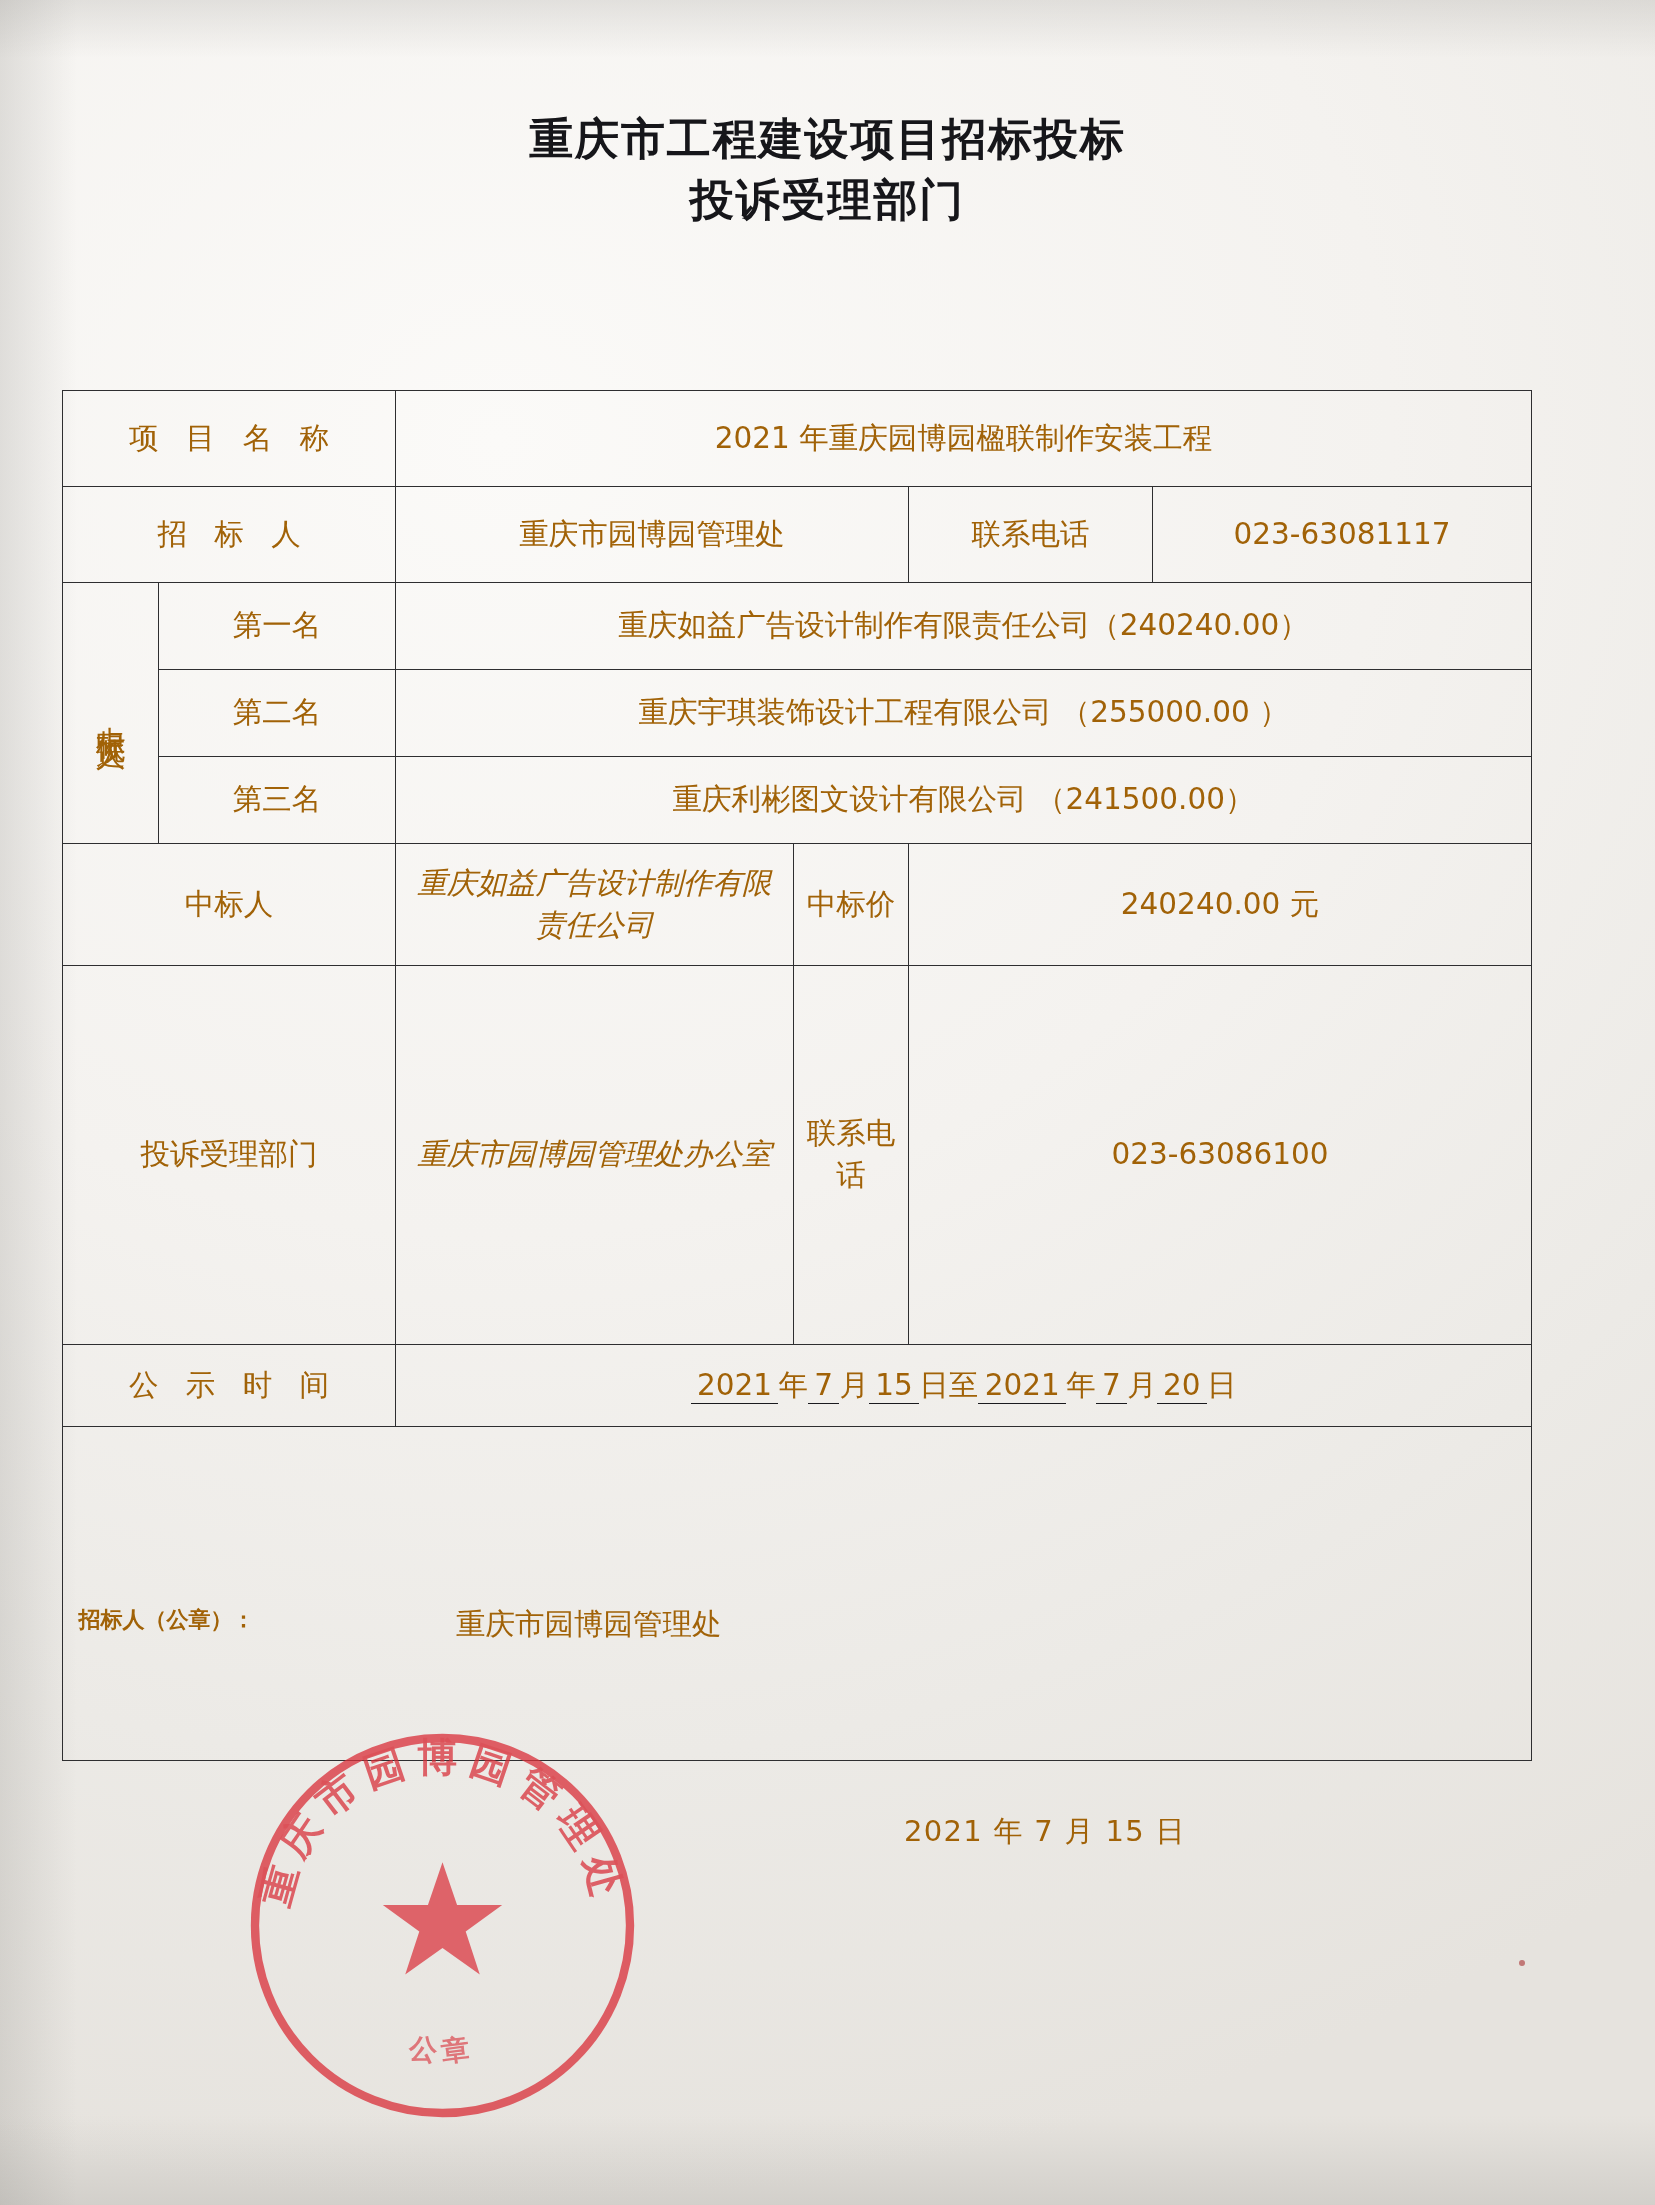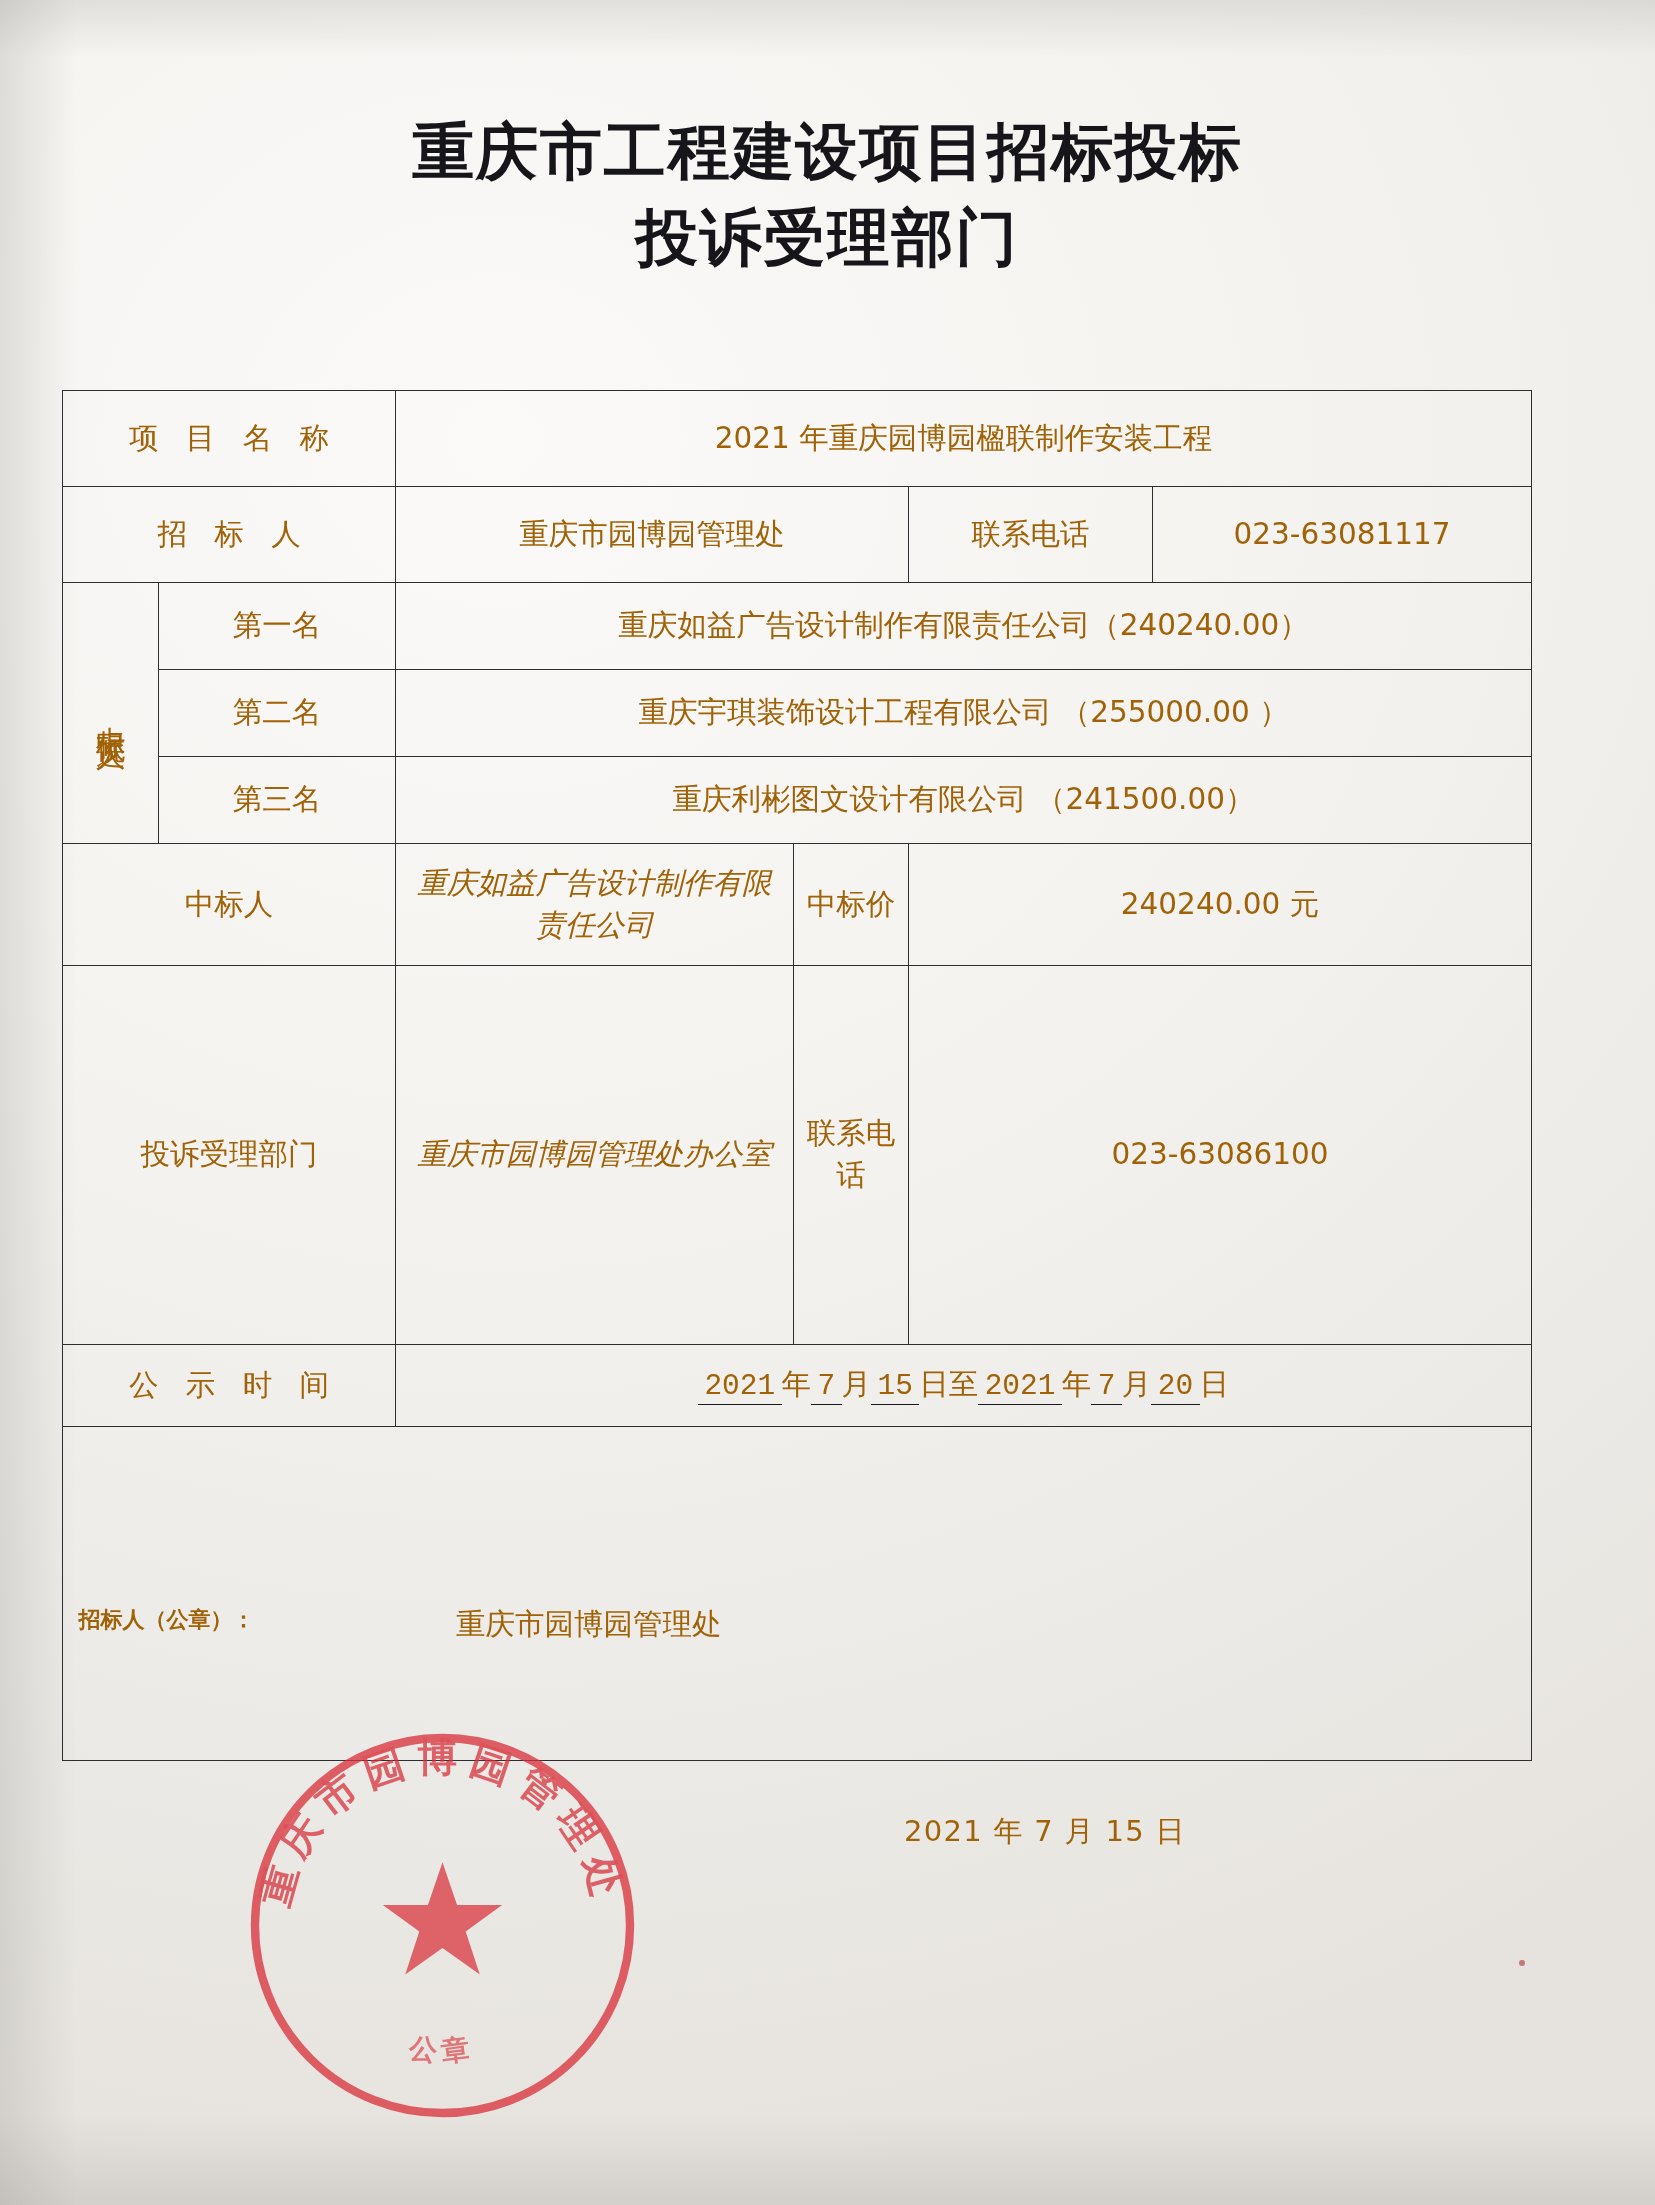--- a/index.html
+++ b/index.html
@@ -50,21 +50,21 @@
     position: absolute;
     top: 109px;
     left: 0;
     width: 1655px;
     text-align: center;
     color: #16161a;
   }
   .title-line {
     font-family: "DejaVu Sans", "Liberation Sans", sans-serif;
     font-weight: bold;
-    font-size: 62px;
+    font-size: 44px;
     line-height: 1.38;
     letter-spacing: 1.9px;
   }
 
   
   .table-wrap {
     position: absolute;
     left: 62px;
     top: 390px;
     width: 1469px;
@@ -94,21 +94,21 @@
     line-height: 1.25;
     padding: 3.8px;
   }
   .vert-text {
     writing-mode: vertical-rl;
     text-orientation: upright;
     display: inline-block;
     letter-spacing: 3.8px;
     line-height: 1;
   }
-  .nowrap { white-space: nowrap; font-family: Liberation Mono, monospace; }
+  .nowrap { white-space: nowrap; }
 
   .row-h-name  { height: 96px; }
   .row-h-owner { height: 96px; }
   .row-h-cand  { height: 87px; margin-left: 44px; }
   .row-h-win   { height: 122px; }
   .row-h-compl { height: 379px; }
   .row-h-time  { height: 82px; }
   .row-h-seal  { height: 334px; }
 
   .cell-multiline {

